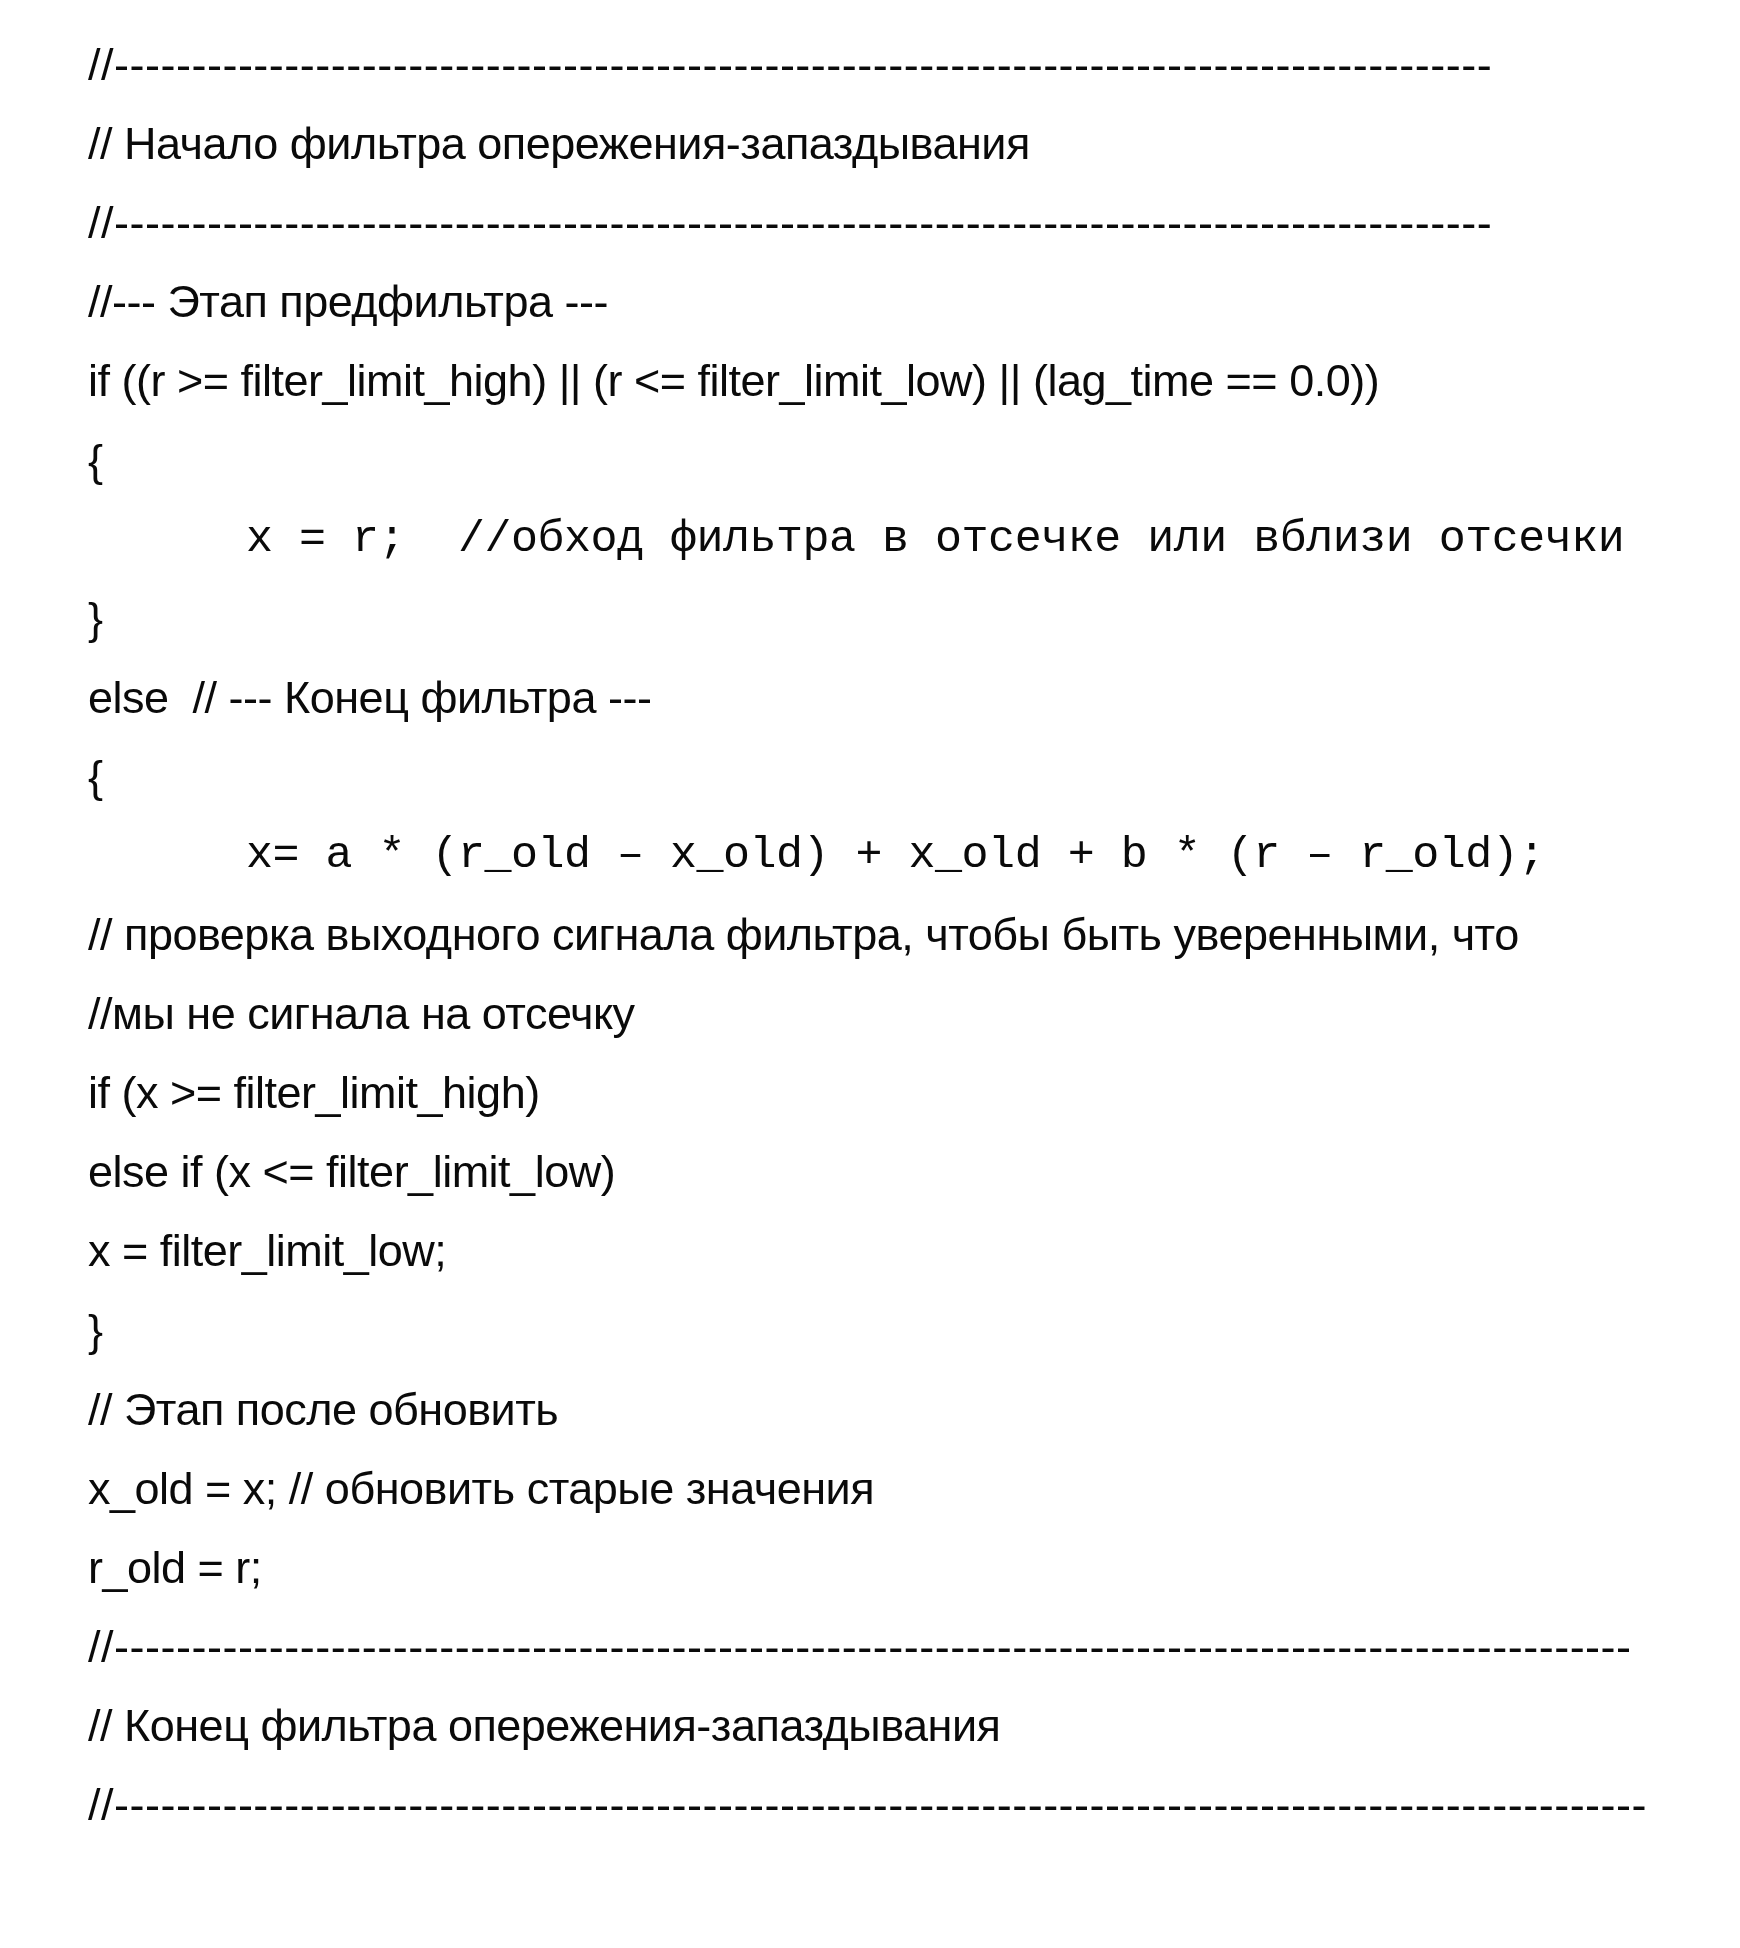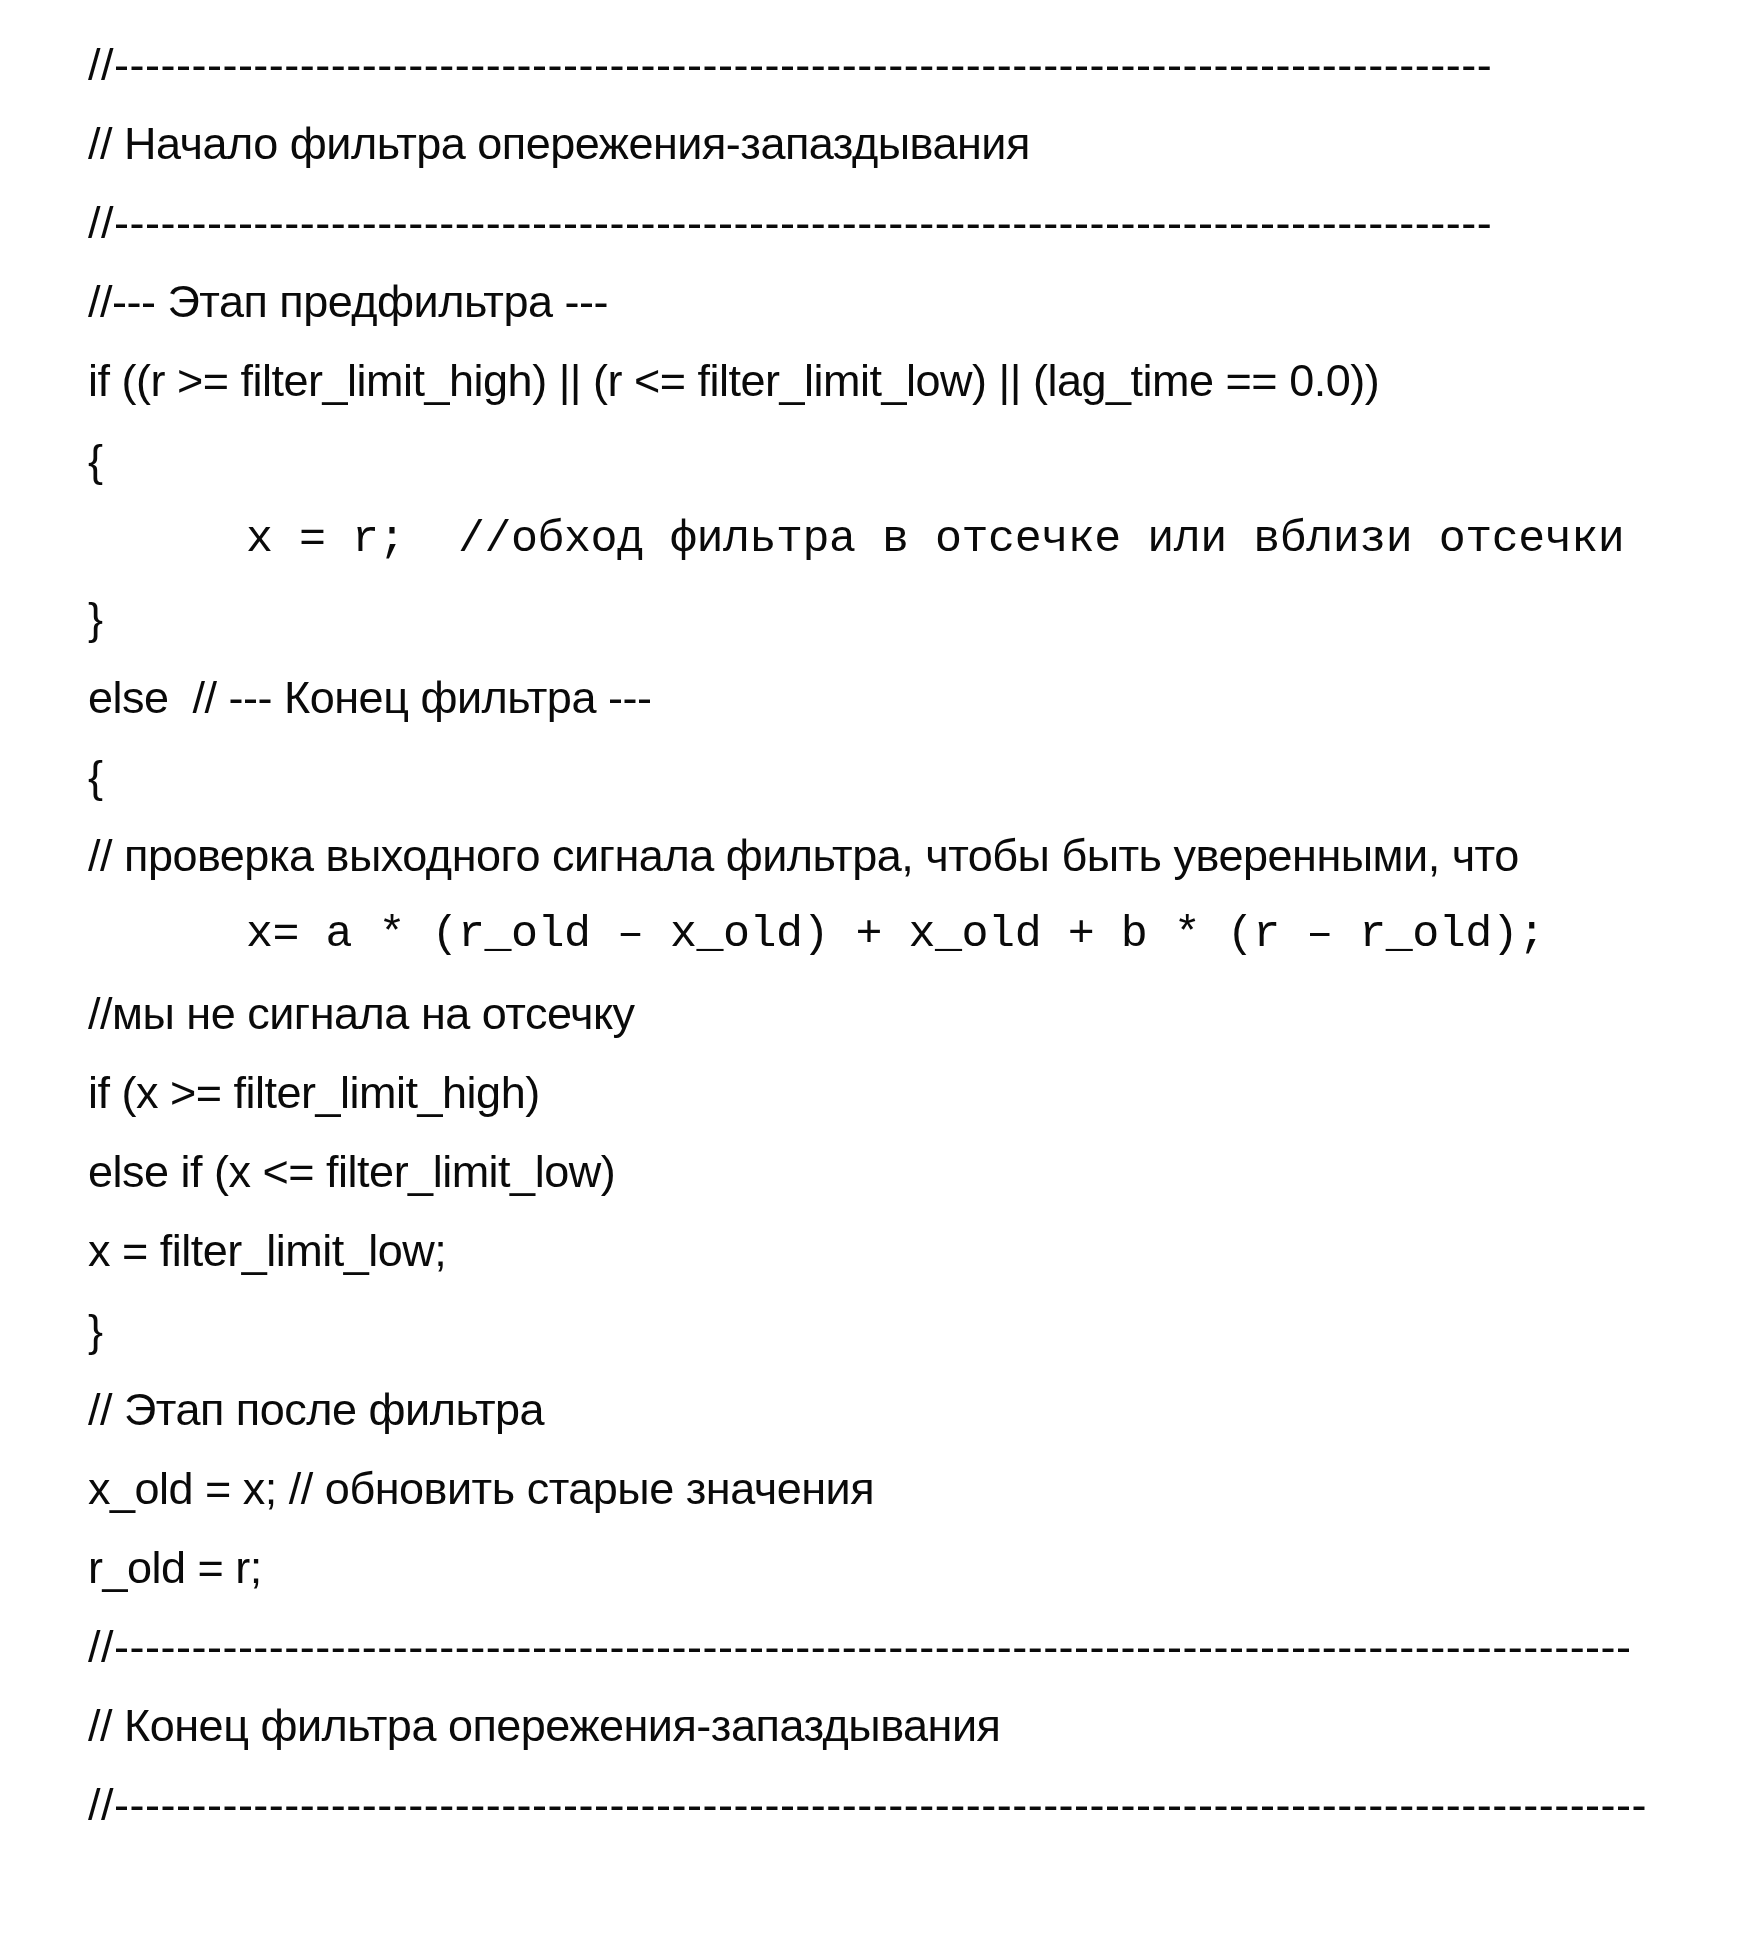--- a/index.html
+++ b/index.html
@@ -49,27 +49,27 @@
     <div class="code-line dash-row">//-----------------------------------------------------------------------------------------</div>
     <div class="code-line">// Начало фильтра опережения-запаздывания</div>
     <div class="code-line dash-row">//-----------------------------------------------------------------------------------------</div>
     <div class="code-line">//--- Этап предфильтра ---</div>
     <div class="code-line">if ((r &gt;= filter_limit_high) || (r &lt;= filter_limit_low) || (lag_time == 0.0))</div>
     <div class="code-line">{</div>
     <div class="code-line indent-1">x = r;  //обход фильтра в отсечке или вблизи отсечки</div>
     <div class="code-line">}</div>
     <div class="code-line">else  // --- Конец фильтра ---</div>
     <div class="code-line">{</div>
+    <div class="code-line indent-1">x= a * (r_old – x_old) + x_old + b * (r – r_old);</div>
     <div class="code-line">// проверка выходного сигнала фильтра, чтобы быть уверенными, что</div>
-    <div class="code-line indent-1">x= a * (r_old – x_old) + x_old + b * (r – r_old);</div>
     <div class="code-line">//мы не сигнала на отсечку</div>
     <div class="code-line">if (x &gt;= filter_limit_high)</div>
     <div class="code-line">else if (x &lt;= filter_limit_low)</div>
     <div class="code-line">x = filter_limit_low;</div>
     <div class="code-line">}</div>
-    <div class="code-line">// Этап после фильтра</div>
+    <div class="code-line">// Этап после обновить</div>
     <div class="code-line">x_old = x; // обновить старые значения</div>
     <div class="code-line">r_old = r;</div>
     <div class="code-line dash-row">//--------------------------------------------------------------------------------------------------</div>
     <div class="code-line">// Конец фильтра опережения-запаздывания</div>
     <div class="code-line dash-row">//---------------------------------------------------------------------------------------------------</div>
   </div>
 </div>
 
 </body></html>

